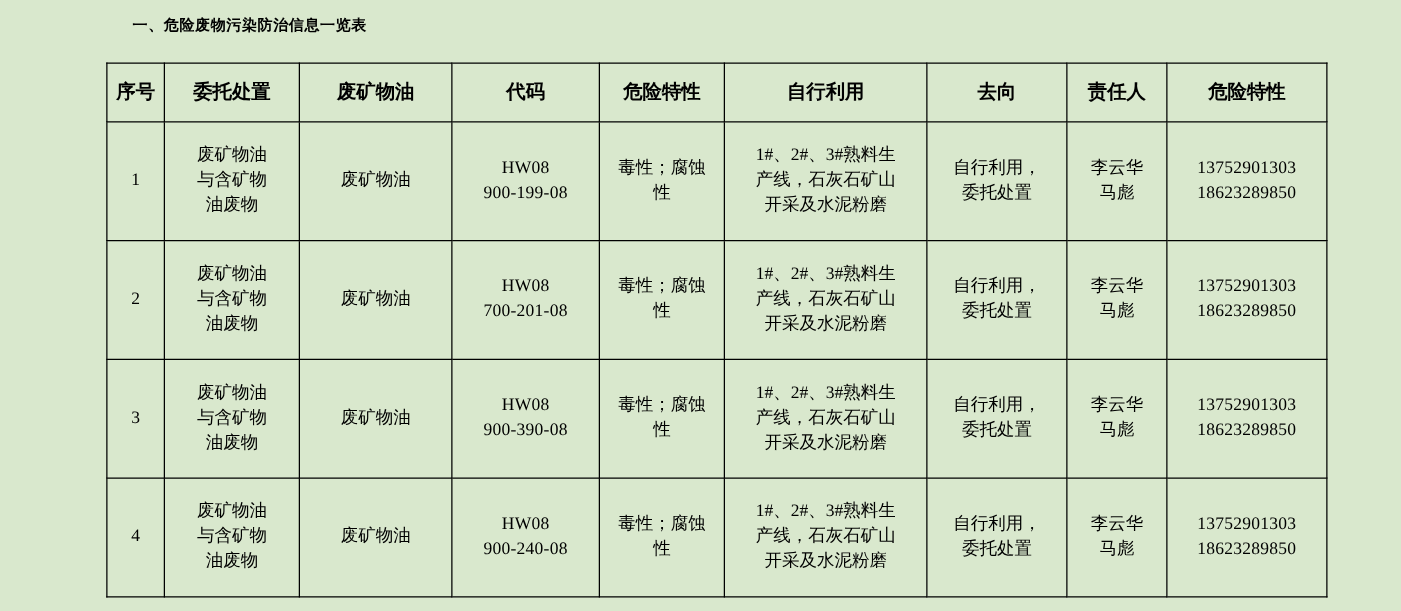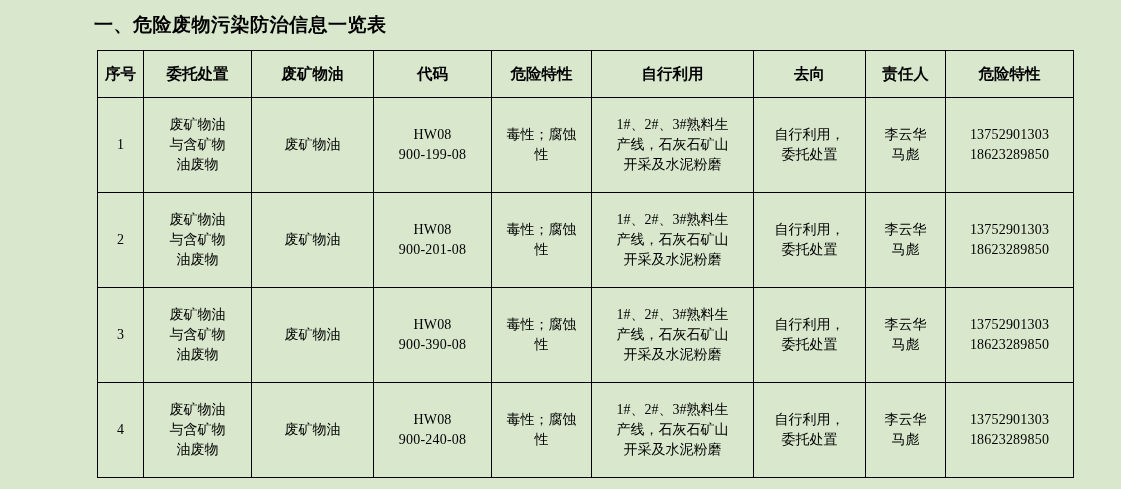--- a/index.html
+++ b/index.html
@@ -15,30 +15,30 @@
     overflow: hidden;
   }
   .page {
     position: relative;
     width: 1121px;
     height: 489px;
     box-sizing: border-box;
   }
   .doc-title {
     position: absolute;
-    left: 94px;
+    left: 106px;
     top: 12px;
-    font-size: 19px;
+    font-size: 12px;
     font-weight: bold;
     letter-spacing: 0.5px;
     white-space: nowrap;
   }
   table.waste-table {
     position: absolute;
-    left: 97px;
+    left: 85px;
     top: 50px;
     width: 945px;
     border-collapse: collapse;
     table-layout: fixed;
   }
   table.waste-table th,
   table.waste-table td {
     border: 1px solid #000;
     text-align: center;
     vertical-align: middle;
@@ -160,21 +160,21 @@
       <tr>
         <td class="cell-index">2</td>
         <td>
           <span class="line">废矿物油</span>
           <span class="line">与含矿物</span>
           <span class="line">油废物</span>
         </td>
         <td>废矿物油</td>
         <td class="cell-code">
           <span class="line">HW08</span>
-          <span class="line">900-201-08</span>
+          <span class="line">700-201-08</span>
         </td>
         <td>
           <span class="line">毒性；腐蚀</span>
           <span class="line">性</span>
         </td>
         <td class="cell-stage">
           <span class="line">1#、2#、3#熟料生</span>
           <span class="line">产线，石灰石矿山</span>
           <span class="line">开采及水泥粉磨</span>
         </td>

